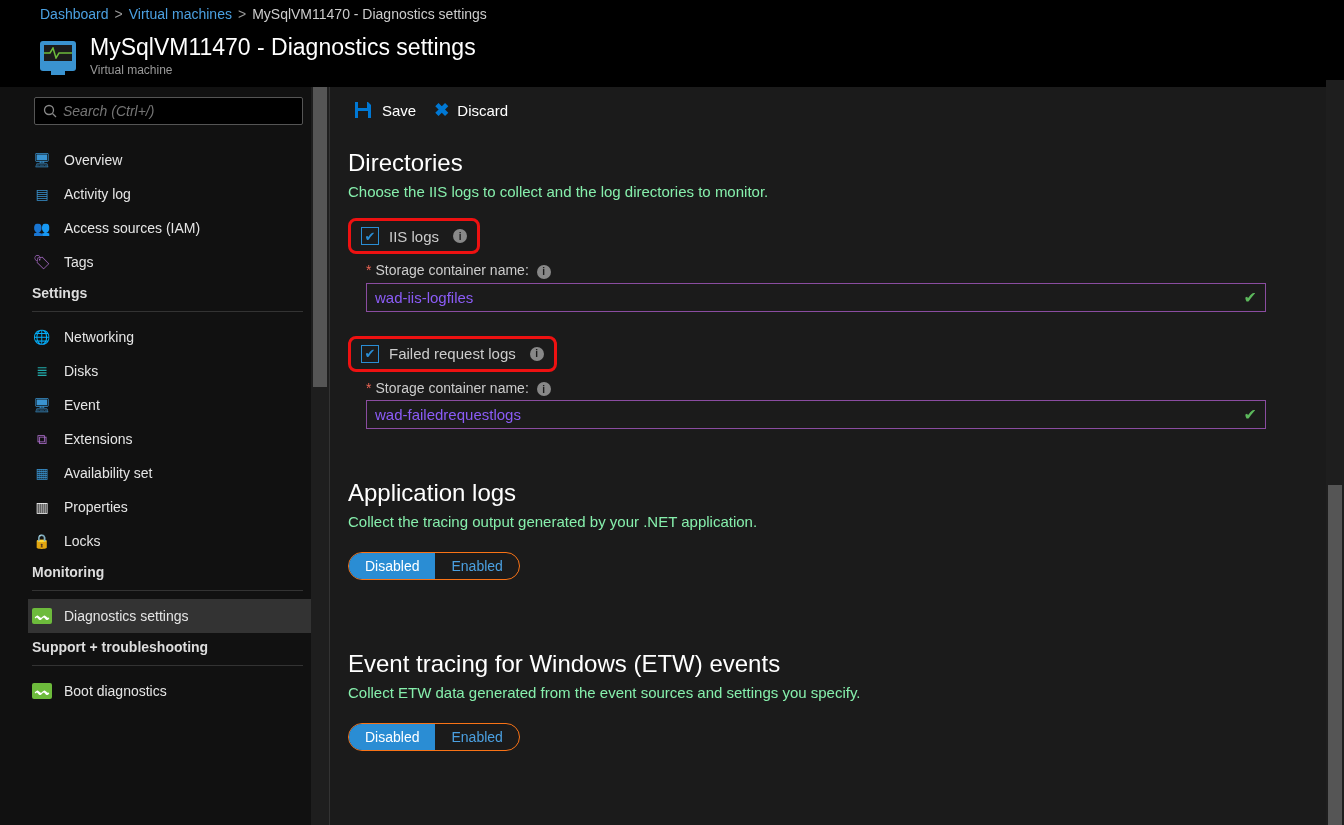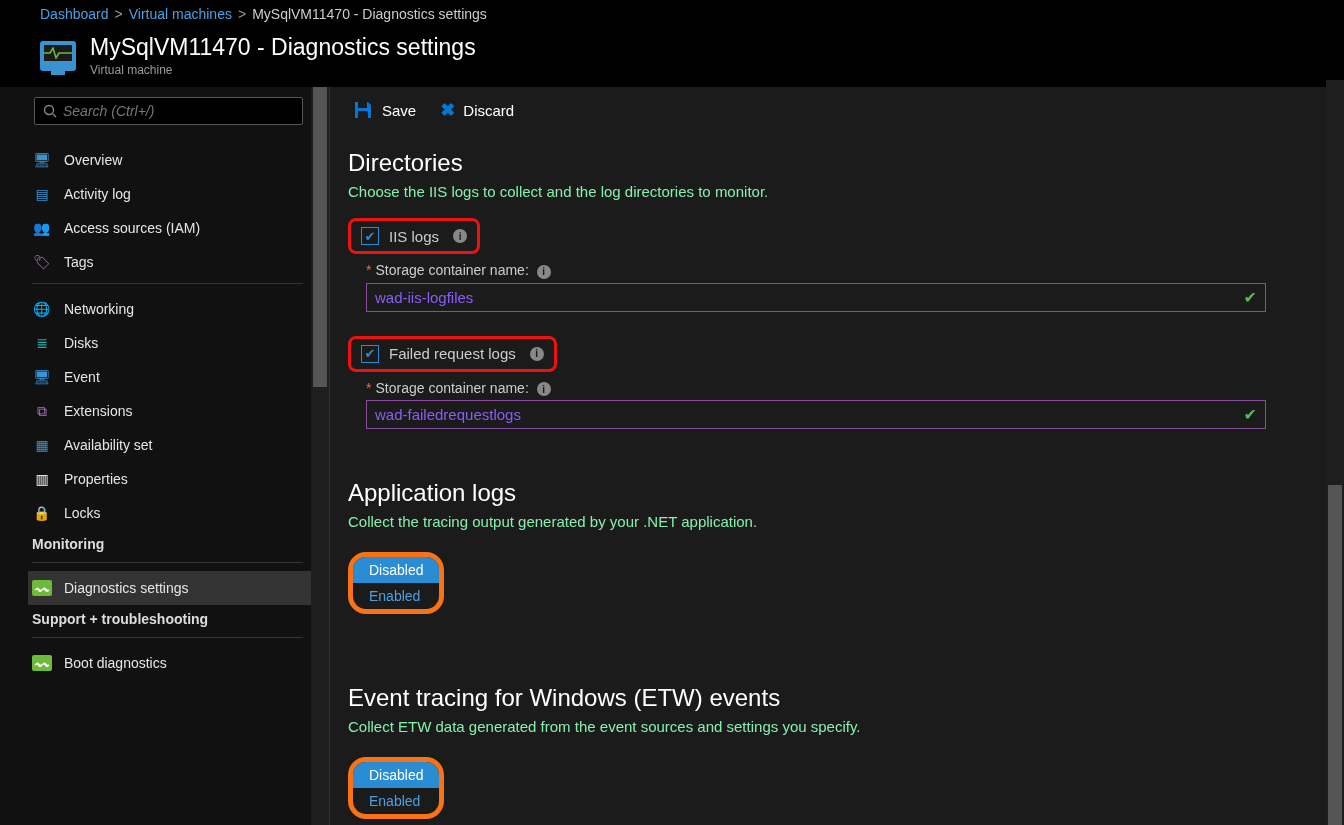--- a/index.html
+++ b/index.html
@@ -33,40 +33,40 @@
 .side-item.active { background:#333; }
 .side-item .ic { width:20px; height:16px; display:inline-flex; align-items:center; justify-content:center; font-size:14px;}
 .side-scroll { position:absolute; right:0; top:0; width:18px; height:100%; background:#1e1e1e; }
 .side-scroll .thumb { position:absolute; top:0; left:2px; width:14px; height:300px; background:#555; }
 
 
 .main { flex:1; background:#1b1b1b; height:100%; overflow-y:auto; padding:0 40px 40px 18px; }
 .main-scroll { position:absolute; right:0; top:80px; width:18px; bottom:0; background:#1e1e1e; }
 .main-scroll .thumb { position:absolute; bottom:0; left:2px; width:14px; height:340px; background:#555;}
 
-.toolbar { display:flex; align-items:center; gap:24px; padding:12px 4px 20px 4px;}
+.toolbar { display:flex; align-items:center; gap:18px; padding:12px 4px 20px 4px;}
 .tb-btn { display:flex; align-items:center; gap:8px; cursor:pointer; font-size:15px;}
 .tb-save .ic { color:#0078d4; font-size:20px; }
 .tb-discard .ic { color:#0078d4; font-size:18px; font-weight:bold;}
 
 .section-title { font-size:24px; font-weight:400; margin:8px 0 6px 0;}
 .section-desc { font-size:15px; color:#86efac; margin-bottom:18px;}
 
 .chk-row { display:inline-flex; align-items:center; gap:10px; font-size:15px; color:#ccc;}
 .chk { width:18px; height:18px; border:1px solid #2a8dd4; display:inline-flex; align-items:center; justify-content:center; color:#2a8dd4; font-size:13px; cursor:pointer;}
 .info-ic { width:14px; height:14px; border-radius:50%; background:#888; color:#1b1b1b; font-size:10px; display:inline-flex; align-items:center; justify-content:center; font-weight:bold; margin-left:4px;}
 .highlight { border:3px solid #e11; border-radius:8px; padding:6px 10px; display:inline-block;}
 .field-row { margin:8px 0 24px 18px;}
 .field-label { font-size:14px; color:#ccc; margin-bottom:4px;}
 .req { color:#e65; margin-right:4px;}
 .input-wrap { border:1px solid #8a4ca0; display:flex; align-items:center; padding:4px 8px; background:transparent; width:900px; max-width:100%;}
 .input-wrap input { flex:1; background:transparent; border:none; color:#8b5cf6; font-size:15px; outline:none;}
 .ok-ic { color:#5cb85c; font-size:16px;}
 
-.toggle { display:inline-flex; border:5px solid #f97316; border-radius:18px; overflow:hidden; margin-top:4px;flex-direction:column;}
+.toggle { display:inline-flex; border:1px solid #f97316; border-radius:18px; overflow:hidden; margin-top:4px;}
 .toggle span { padding:5px 16px; font-size:14px; cursor:pointer;}
 .toggle .active { background:#2a8dd4; color:#fff;}
 .toggle .inactive { color:#4ba0e1;}
 
 .block { margin-bottom:50px; }
 
 
 .ic-blue { color:#3a93d0; }
 .ic-green { background:#6dbb3c; color:#fff; padding:1px 2px; border-radius:2px; font-size:10px;}
 .ic-purple { color:#b070d0; }
@@ -126,20 +126,21 @@
       </div>
     <div class="side-item">
         <span class="ic ic-blue">👥</span>
         <span>Access sources (IAM)</span>
       </div>
     <div class="side-item">
         <span class="ic ic-purple">🏷</span>
         <span>Tags</span>
       </div>
 
+    <div class="side-group">Settings</div>
     <div class="side-divider"></div>
     <div class="side-item">
         <span class="ic ic-teal">🌐</span>
         <span>Networking</span>
       </div>
     <div class="side-item">
         <span class="ic ic-teal">≣</span>
         <span>Disks</span>
       </div>
     <div class="side-item">

